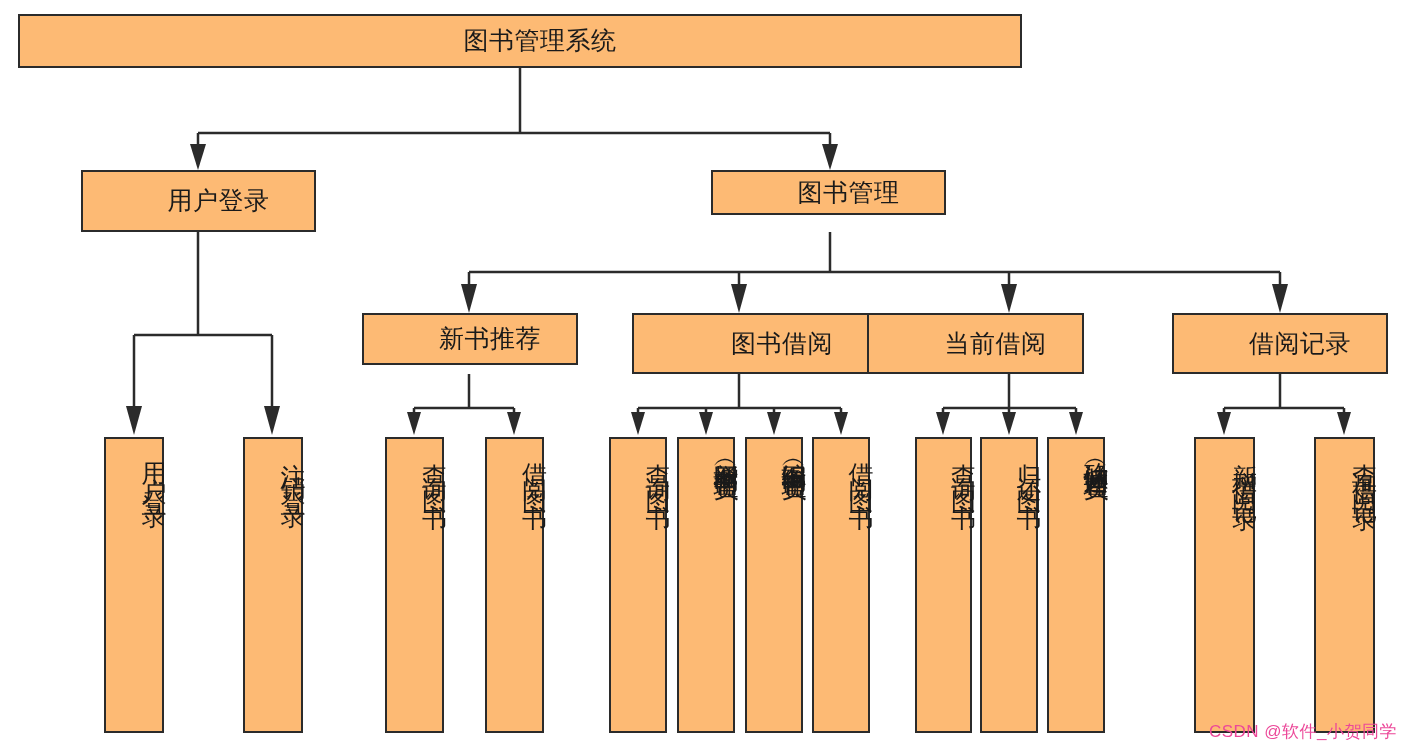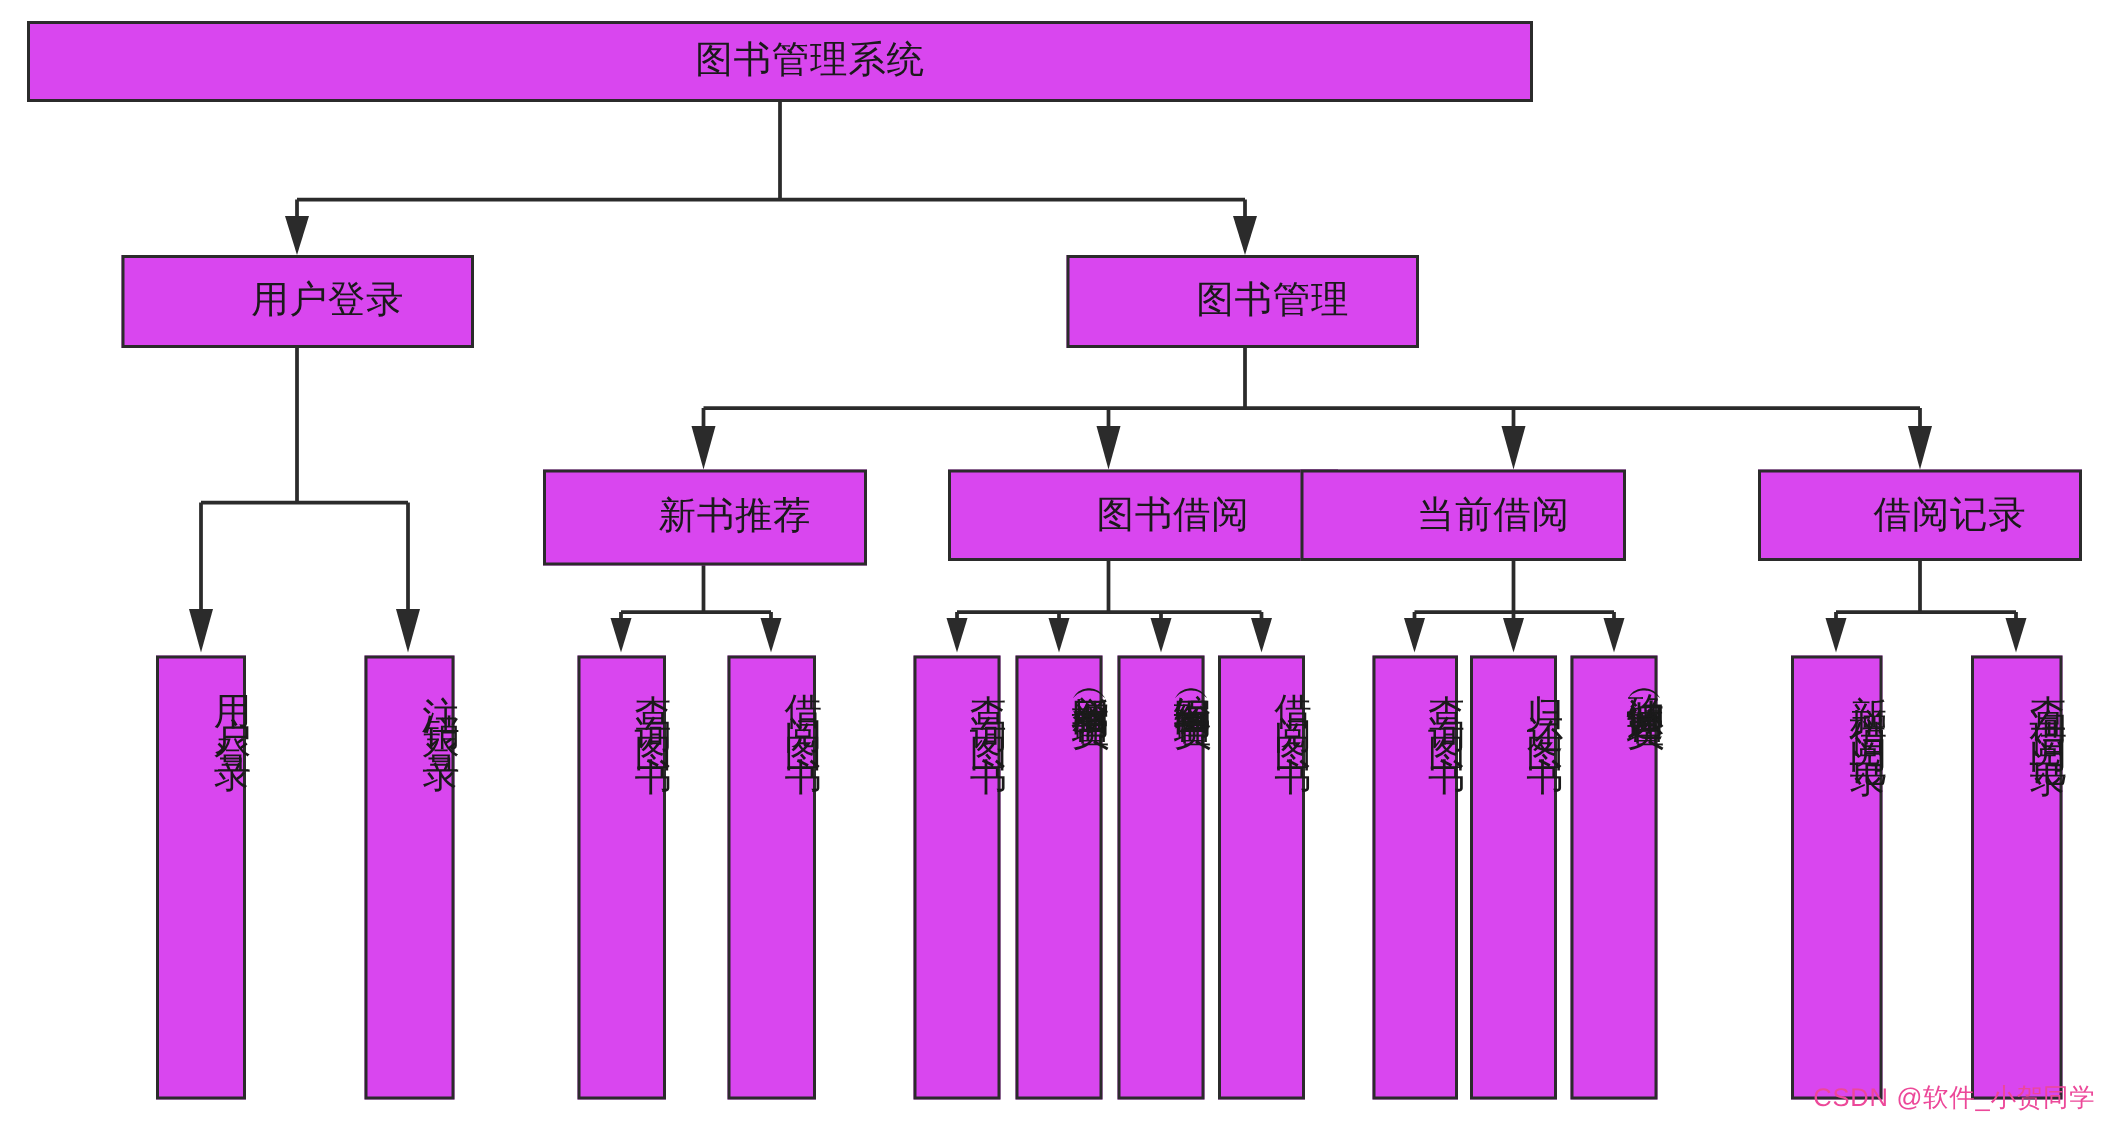--- a/index.html
+++ b/index.html
@@ -14,21 +14,21 @@
     position: relative;
     width: 1405px;
     height: 747px;
     background: #ffffff;
     overflow: hidden;
   }
   .node {
     position: absolute;
     box-sizing: border-box;
     border: 2.5px solid #2b2b2b;
-    background: #d946ef;
+    background: #fdba74;
     display: flex;
     align-items: center;
     justify-content: center;
     color: #1a1a1a;
     padding-left: 40px;
   }
   .node .label {
     display: block;
     text-align: center;
     line-height: 1.18;
@@ -159,25 +159,25 @@
     <polygon class="arrow" points="1344,435 1337,412 1351,412"></polygon>
   </svg>
 
   <div class="node root horiz" style="left:18px; top:14px; width:1004px; height:54px;">
     <span class="label">图书管理系统</span>
   </div>
 
   <div class="node horiz" style="left:81px; top:170px; width:235px; height:62px;">
     <span class="label">用户登录</span>
   </div>
-  <div class="node horiz" style="left:711px; top:170px; width:235px; height:62px;">
+  <div class="node horiz" style="left:711px; top:170px; width:235px; height:45px;">
     <span class="label">图书管理</span>
   </div>
 
-  <div class="node horiz" style="left:362px; top:313px; width:216px; height:64px;">
+  <div class="node horiz" style="left:362px; top:313px; width:216px; height:52px;">
     <span class="label">新书推荐</span>
   </div>
   <div class="node horiz" style="left:632px; top:313px; width:260px; height:61px;">
     <span class="label">图书借阅</span>
   </div>
   <div class="node horiz" style="left:867px; top:313px; width:217px; height:61px;">
     <span class="label">当前借阅</span>
   </div>
   <div class="node horiz" style="left:1172px; top:313px; width:216px; height:61px;">
     <span class="label">借阅记录</span>

